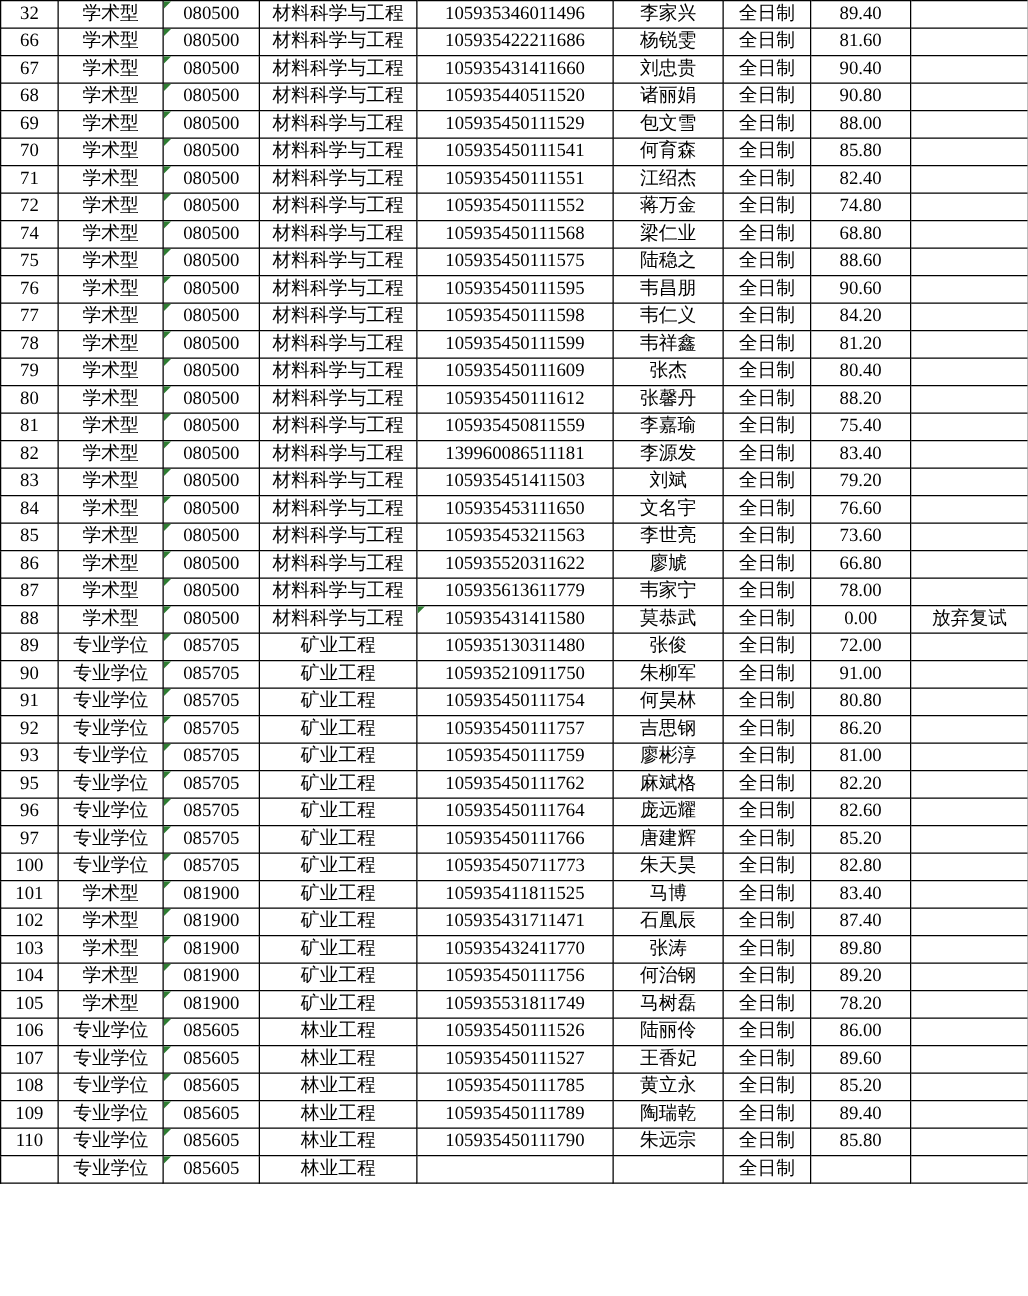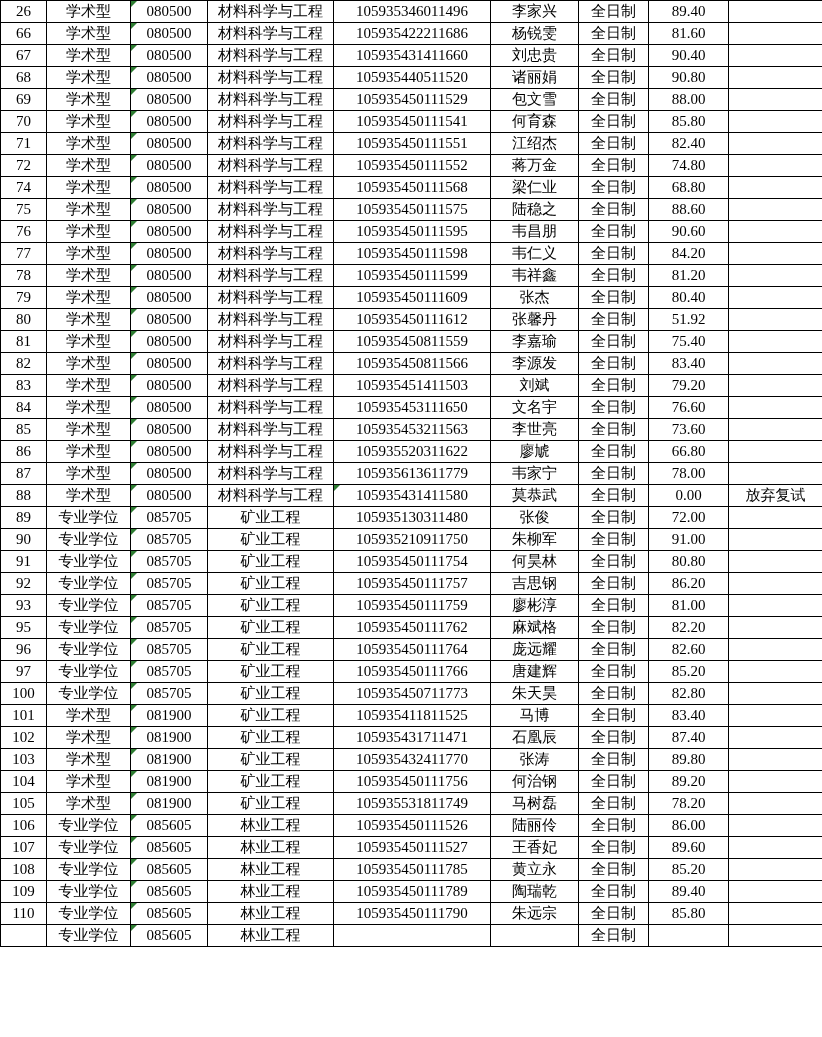--- a/index.html
+++ b/index.html
@@ -60,21 +60,21 @@
       <col style="width:77px">
       <col style="width:126px">
       <col style="width:157px">
       <col style="width:88px">
       <col style="width:70px">
       <col style="width:80px">
       <col style="width:94px">
     </colgroup>
     <tbody>
         <tr>
-          <td class="num">26</td>
+          <td class="num">32</td>
           <td>学术型</td>
           <td>080500<span class="tri" style="border-top-color: rgb(46, 125, 50);"></span></td>
           <td>材料科学与工程</td>
           <td class="id">105935346011496</td>
           <td>李家兴</td>
           <td>全日制</td>
           <td>89.40</td>
           <td></td>
         </tr>
         <tr>
@@ -221,40 +221,40 @@
           <td></td>
         </tr>
         <tr>
           <td class="num">80</td>
           <td>学术型</td>
           <td>080500<span class="tri" style="border-top-color: rgb(46, 125, 50);"></span></td>
           <td>材料科学与工程</td>
           <td class="id">105935450111612</td>
           <td>张馨丹</td>
           <td>全日制</td>
-          <td>51.92</td>
+          <td>88.20</td>
           <td></td>
         </tr>
         <tr>
           <td class="num">81</td>
           <td>学术型</td>
           <td>080500<span class="tri" style="border-top-color: rgb(46, 125, 50);"></span></td>
           <td>材料科学与工程</td>
           <td class="id">105935450811559</td>
           <td>李嘉瑜</td>
           <td>全日制</td>
           <td>75.40</td>
           <td></td>
         </tr>
         <tr>
           <td class="num">82</td>
           <td>学术型</td>
           <td>080500<span class="tri" style="border-top-color: rgb(46, 125, 50);"></span></td>
           <td>材料科学与工程</td>
-          <td class="id">105935450811566</td>
+          <td class="id">139960086511181</td>
           <td>李源发</td>
           <td>全日制</td>
           <td>83.40</td>
           <td></td>
         </tr>
         <tr>
           <td class="num">83</td>
           <td>学术型</td>
           <td>080500<span class="tri" style="border-top-color: rgb(46, 125, 50);"></span></td>
           <td>材料科学与工程</td>

